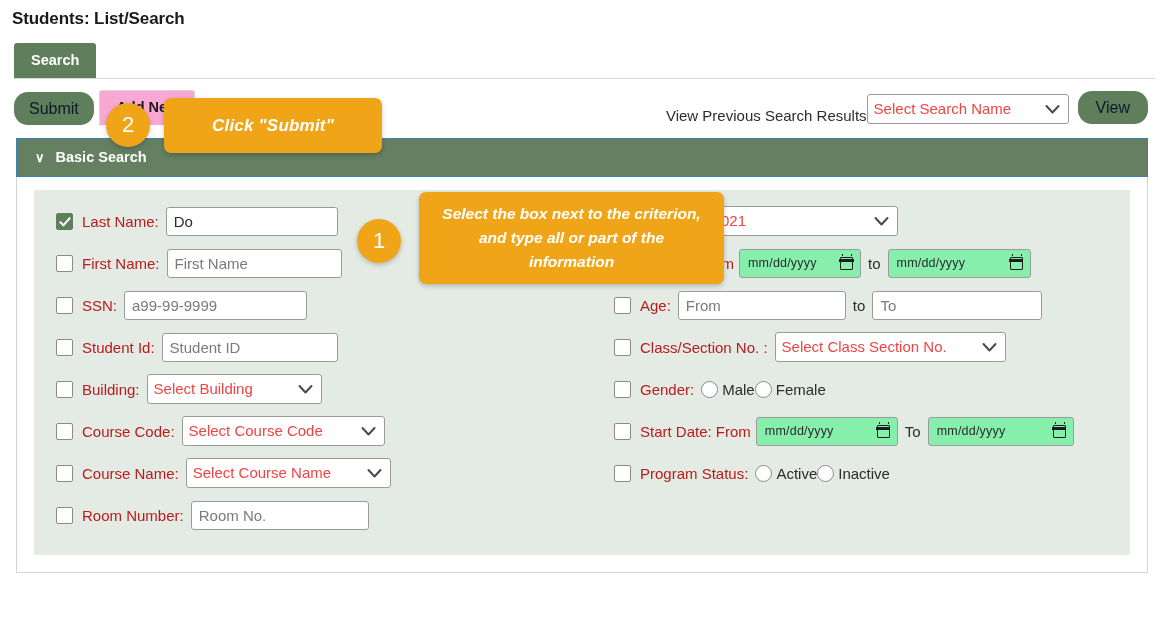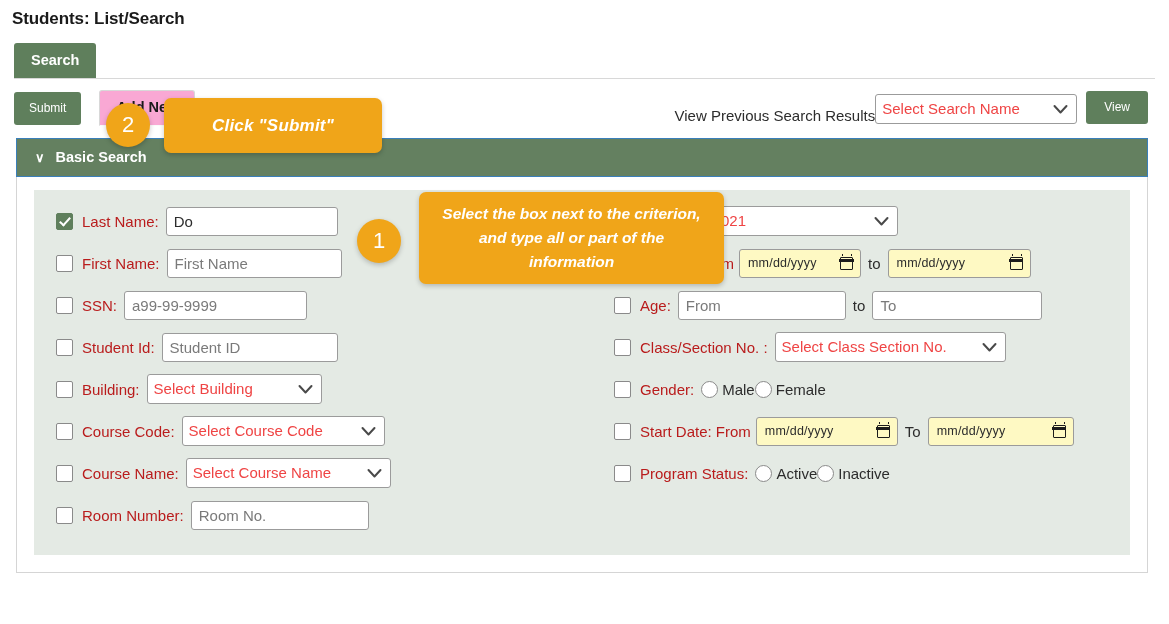--- a/index.html
+++ b/index.html
@@ -65,25 +65,25 @@
   }
 
   
   .action-row {
     position: relative;
     height: 46px;
     margin-top: 9px;
   }
   .btn-green {
     background: #5f7f5c;
-    color: #ffffff;
+    color: #0f172a;
     border: none;
-    border-radius: 3px;
+    border-radius: 14px;
     font-family: "Liberation Sans", sans-serif;
-    font-size: 12px;
+    font-size: 16px;
     padding: 8px 15px;
     cursor: pointer;
     line-height: 17px;
   }
   .btn-submit {
     position: absolute;
     left: 14px;
     top: 4px;
   }
   .btn-clear {
@@ -217,21 +217,21 @@
     font-size: 15px;
     color: #2c2c2c;
     padding: 5px 7px;
     line-height: 18px;
     box-sizing: border-box;
     height: 29px;
   }
   .txt::placeholder { color: #7a7a7a; opacity: 1; }
 
   .date {
-    background: #fef9c3;
+    background: #86efac;
     border: 1px solid #9b9b9b;
     border-radius: 3px;
     height: 29px;
     box-sizing: border-box;
     display: flex;
     align-items: center;
     justify-content: space-between;
     padding: 0 7px 0 8px;
     cursor: pointer;
   }

